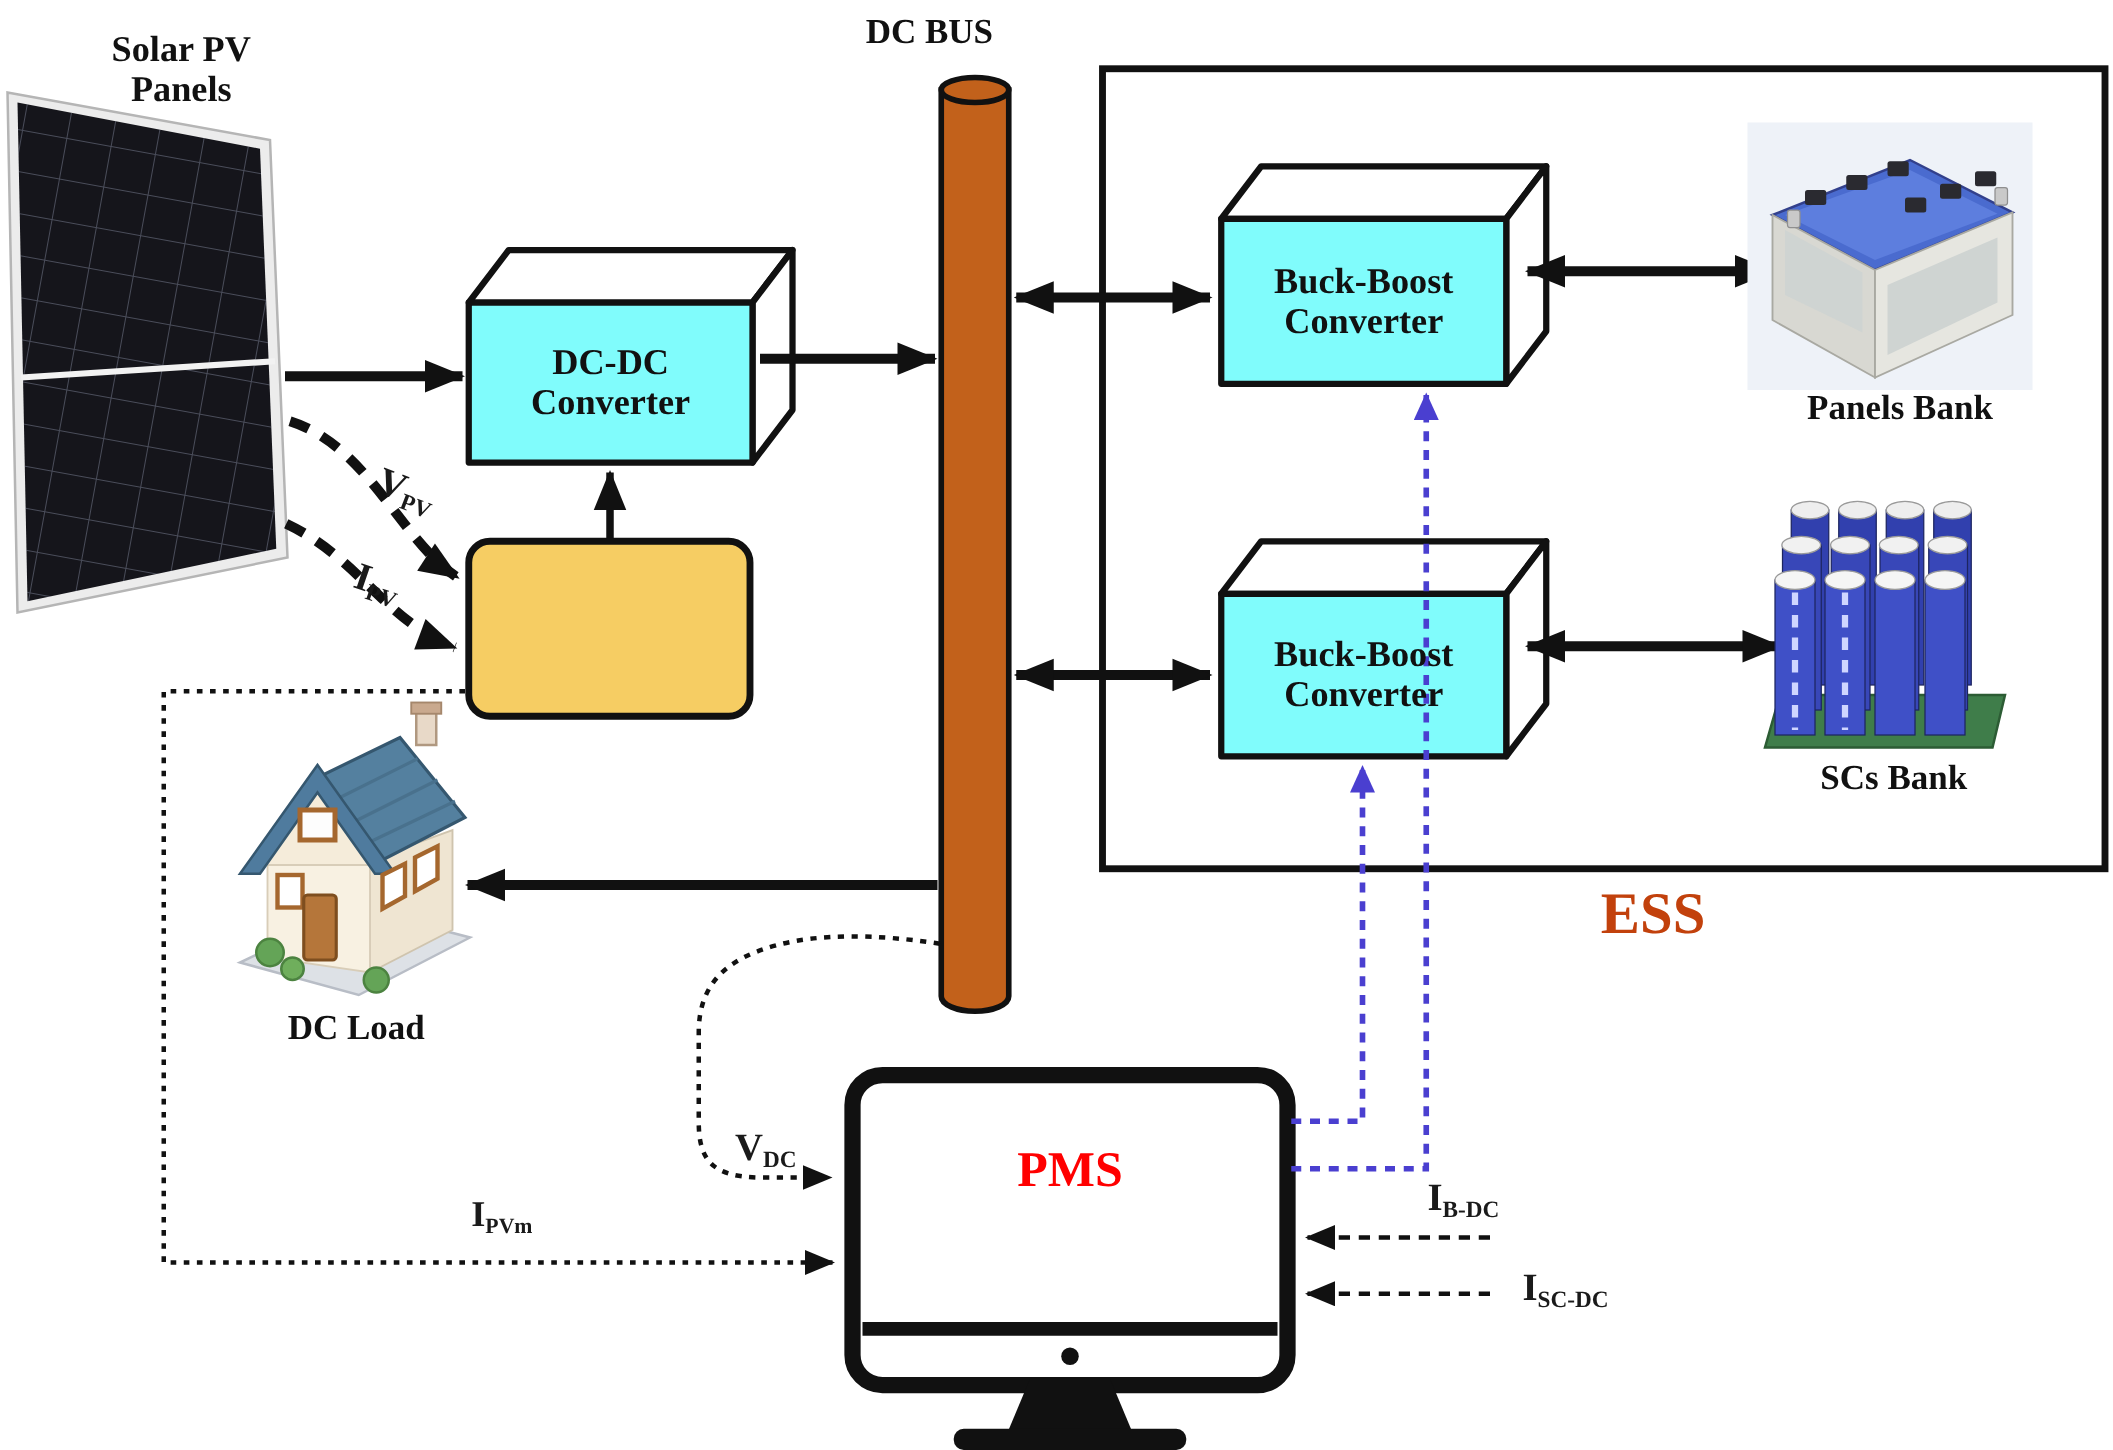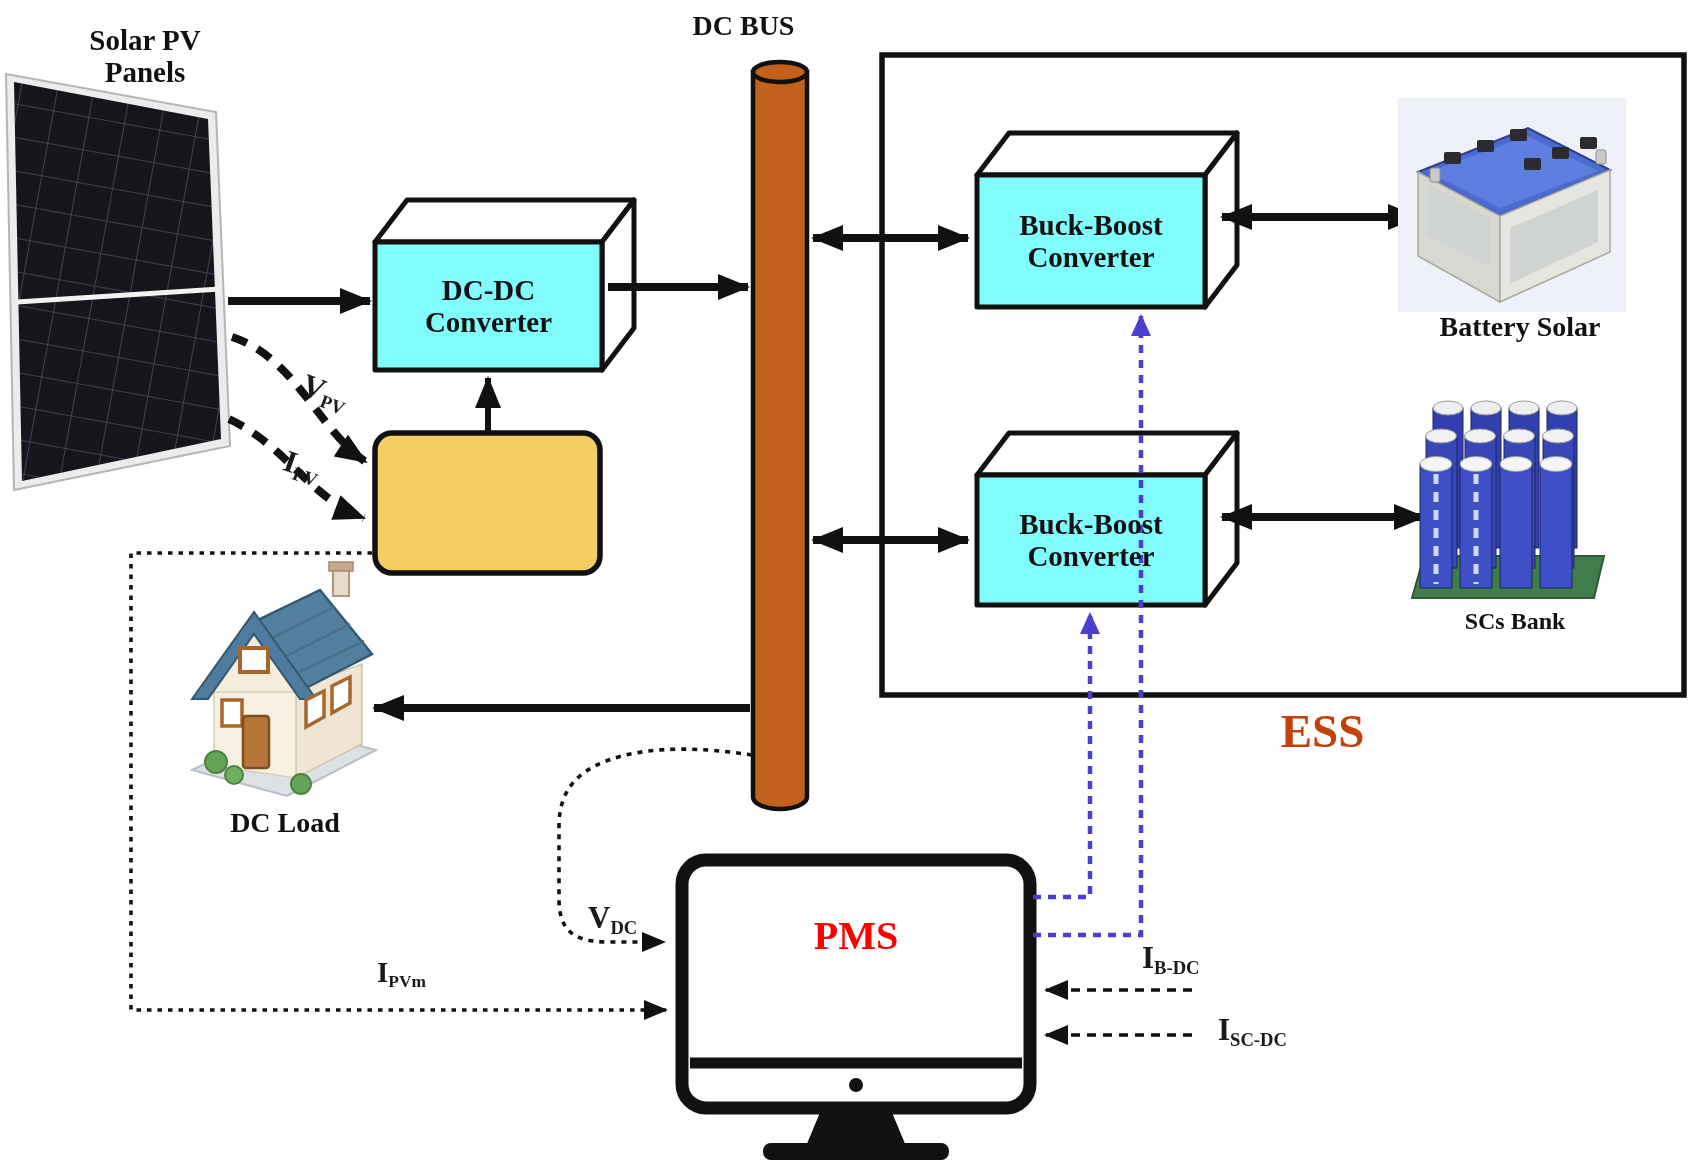--- a/index.html
+++ b/index.html
@@ -201,23 +201,23 @@
 <div class="lbl" style="left:977px;top:175px;width:228px;height:132px;font-size:29px;">
   <div>Buck-Boost</div>
   <div>Converter</div>
 </div>
 
 <div class="lbl" style="left:977px;top:475px;width:228px;height:130px;font-size:29px;">
   <div>Buck-Boost</div>
   <div>Converter</div>
 </div>
 
-<div class="lbl single" style="left:1400px;top:312px;width:240px;font-size:28px;">Battery Solar</div>
-
-<div class="lbl single" style="left:1400px;top:608px;width:230px;font-size:24px;">SCs Bank</div>
+<div class="lbl single" style="left:1400px;top:312px;width:240px;font-size:28px;">Panels Bank</div>
+
+<div class="lbl single" style="left:1400px;top:608px;width:230px;font-size:28px;">SCs Bank</div>
 
 <div class="lbl single accent" style="left: 1230px; top: 706px; width: 185px; font-size: 47px; color: #c2410c;">ESS</div>
 
 <div class="lbl single" style="left:195px;top:808px;width:180px;font-size:28px;">DC Load</div>
 
 <div class="lbl single accent" style="left: 700px; top: 914px; width: 312px; font-size: 40px; color: rgb(255, 0, 0);">PMS</div>
 
 <span class="sig" style="left:302px;top:376px;font-size:31px;transform:rotate(21deg);"><span>V</span><sub>PV</sub></span>
 
 <span class="sig" style="left:284px;top:450px;font-size:31px;transform:rotate(19deg);"><span>I</span><sub>PV</sub></span>

